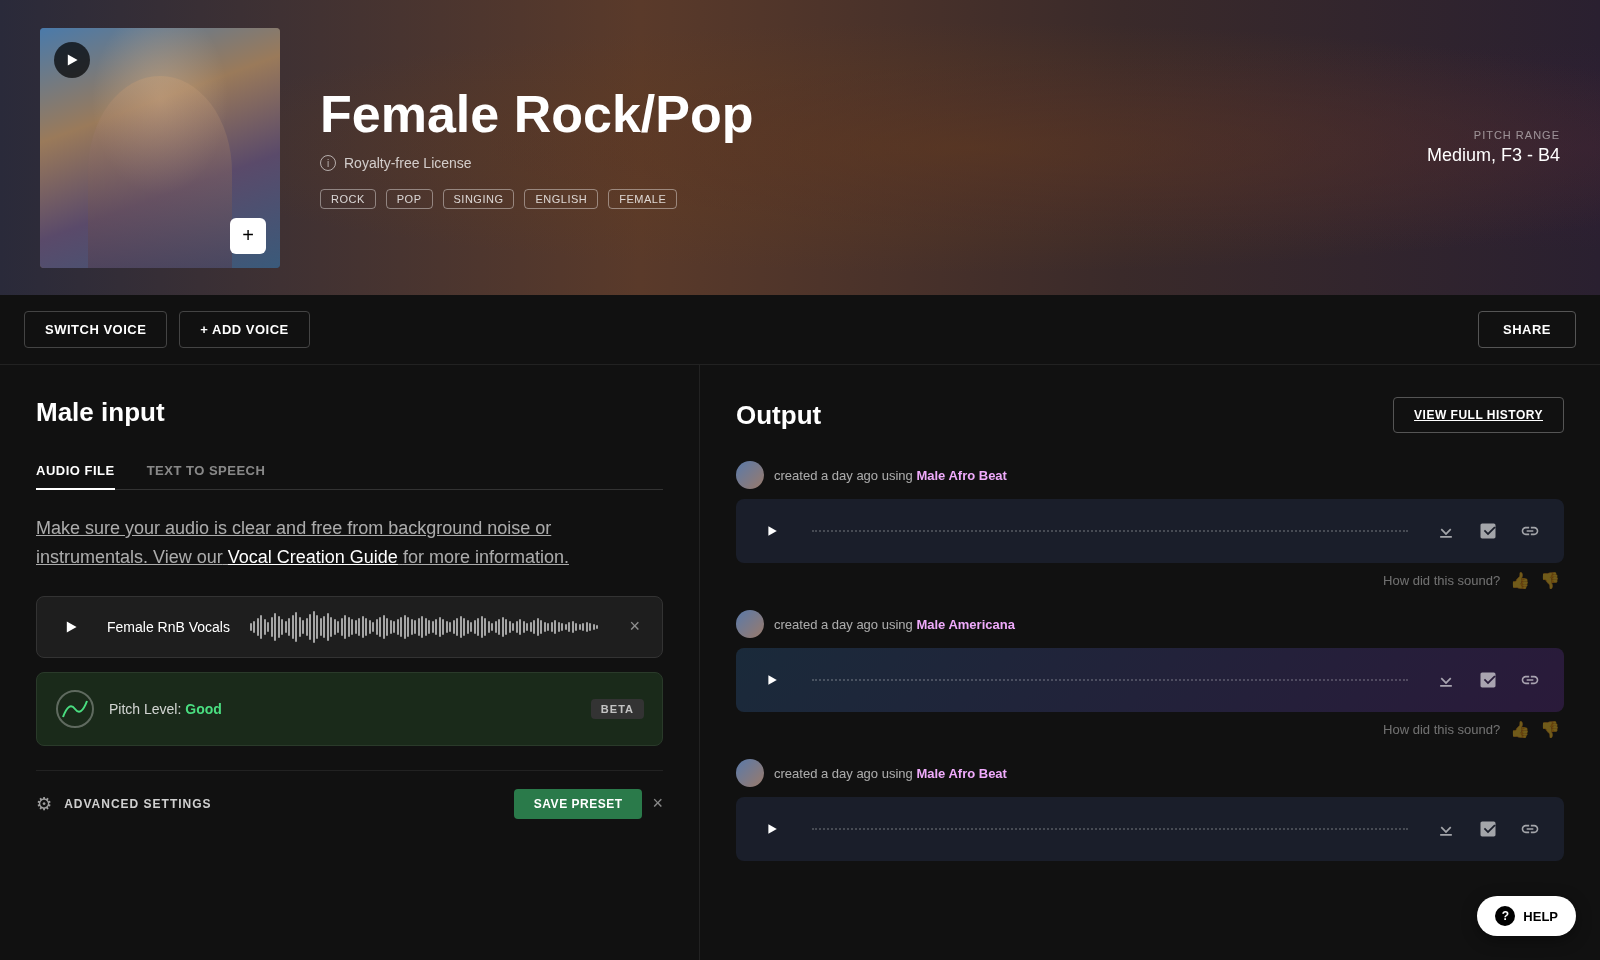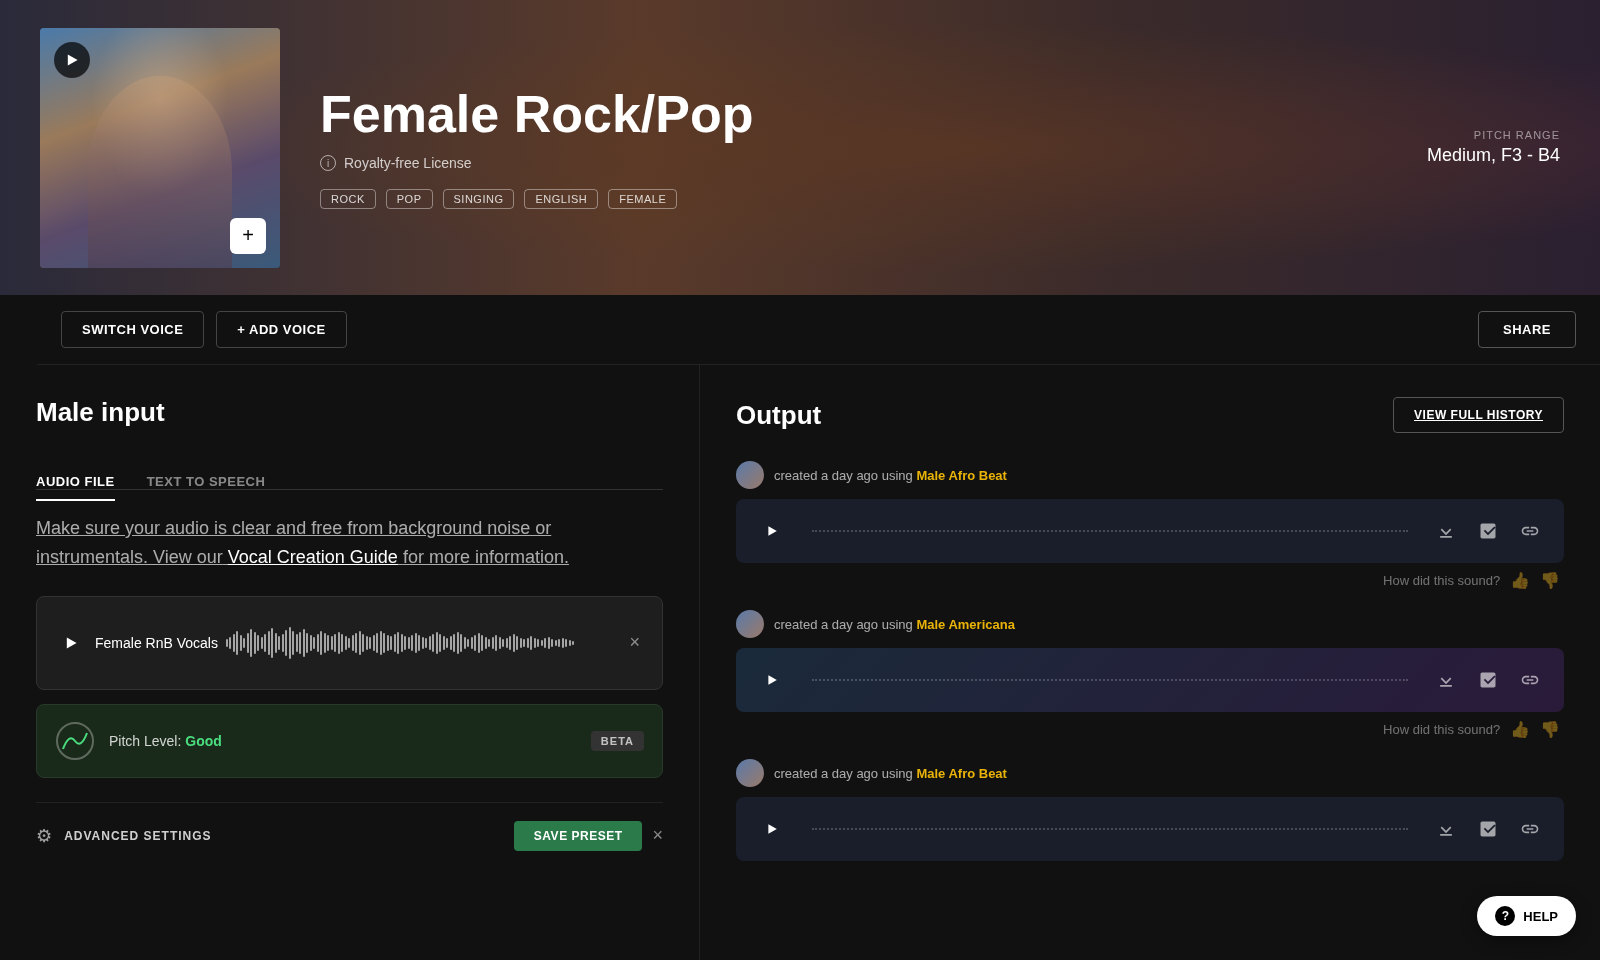--- a/index.html
+++ b/index.html
@@ -166,21 +166,20 @@
     }
 
     
     .toolbar {
       background: #111;
       padding: 16px 24px;
       display: flex;
       align-items: flex-start;
       justify-content: space-between;
       border-bottom: 1px solid #222;
-      margin-left: 37px;
     }
     .toolbar-left {
       display: flex;
       gap: 12px;
     }
     .btn-outline {
       background: transparent;
       border: 1px solid #444;
       color: #fff;
       padding: 10px 20px;
@@ -235,21 +234,21 @@
       padding: 10px 0;
       margin-right: 32px;
       font-size: 13px;
       font-weight: 600;
       letter-spacing: 0.5px;
       text-transform: uppercase;
       color: rgba(255,255,255,0.5);
       cursor: pointer;
       border-bottom: 2px solid transparent;
       position: relative;
-      top: 12px;
+      top: 1px;
     }
     .tab.active {
       color: #fff;
       border-bottom: 2px solid #fff;
     }
     .voice-description {
       font-size: 18px;
       color: rgba(255,255,255,0.65);
       line-height: 1.6;
       margin-bottom: 24px;
@@ -258,24 +257,24 @@
     .voice-description a {
       color: #fff;
       text-decoration: underline;
     }
 
     
     .audio-file-box {
       background: #1e1e1e;
       border: 1px solid #333;
       border-radius: 8px;
-      padding: 30px 18px;
-      display: flex;
-      align-items: center;
-      gap: 8px;
+      padding: 14px 18px;
+      display: flex;
+      align-items: center;
+      gap: 20px;
       margin-bottom: 14px;
     }
     .audio-play-btn {
       width: 32px;
       height: 32px;
       border-radius: 50%;
       background: transparent;
       border: none;
       cursor: pointer;
       display: flex;
@@ -448,21 +447,21 @@
       overflow: hidden;
       display: flex;
       align-items: center;
       justify-content: center;
     }
     .avatar-inner {
       width: 100%;
       height: 100%;
       background: linear-gradient(135deg, #5a7aaa 0%, #9a7a6a 100%);
     }
-    .output-meta strong { color: #eab308; }
+    .output-meta strong { color: #f0abfc; }
     .output-player {
       background: #1a1e2a;
       border-radius: 8px;
       padding: 16px 20px;
       display: flex;
       align-items: center;
       gap: 16px;
     }
     .output-player.active {
       background: linear-gradient(135deg, #1a2a3a 0%, #2a1a3a 100%);

